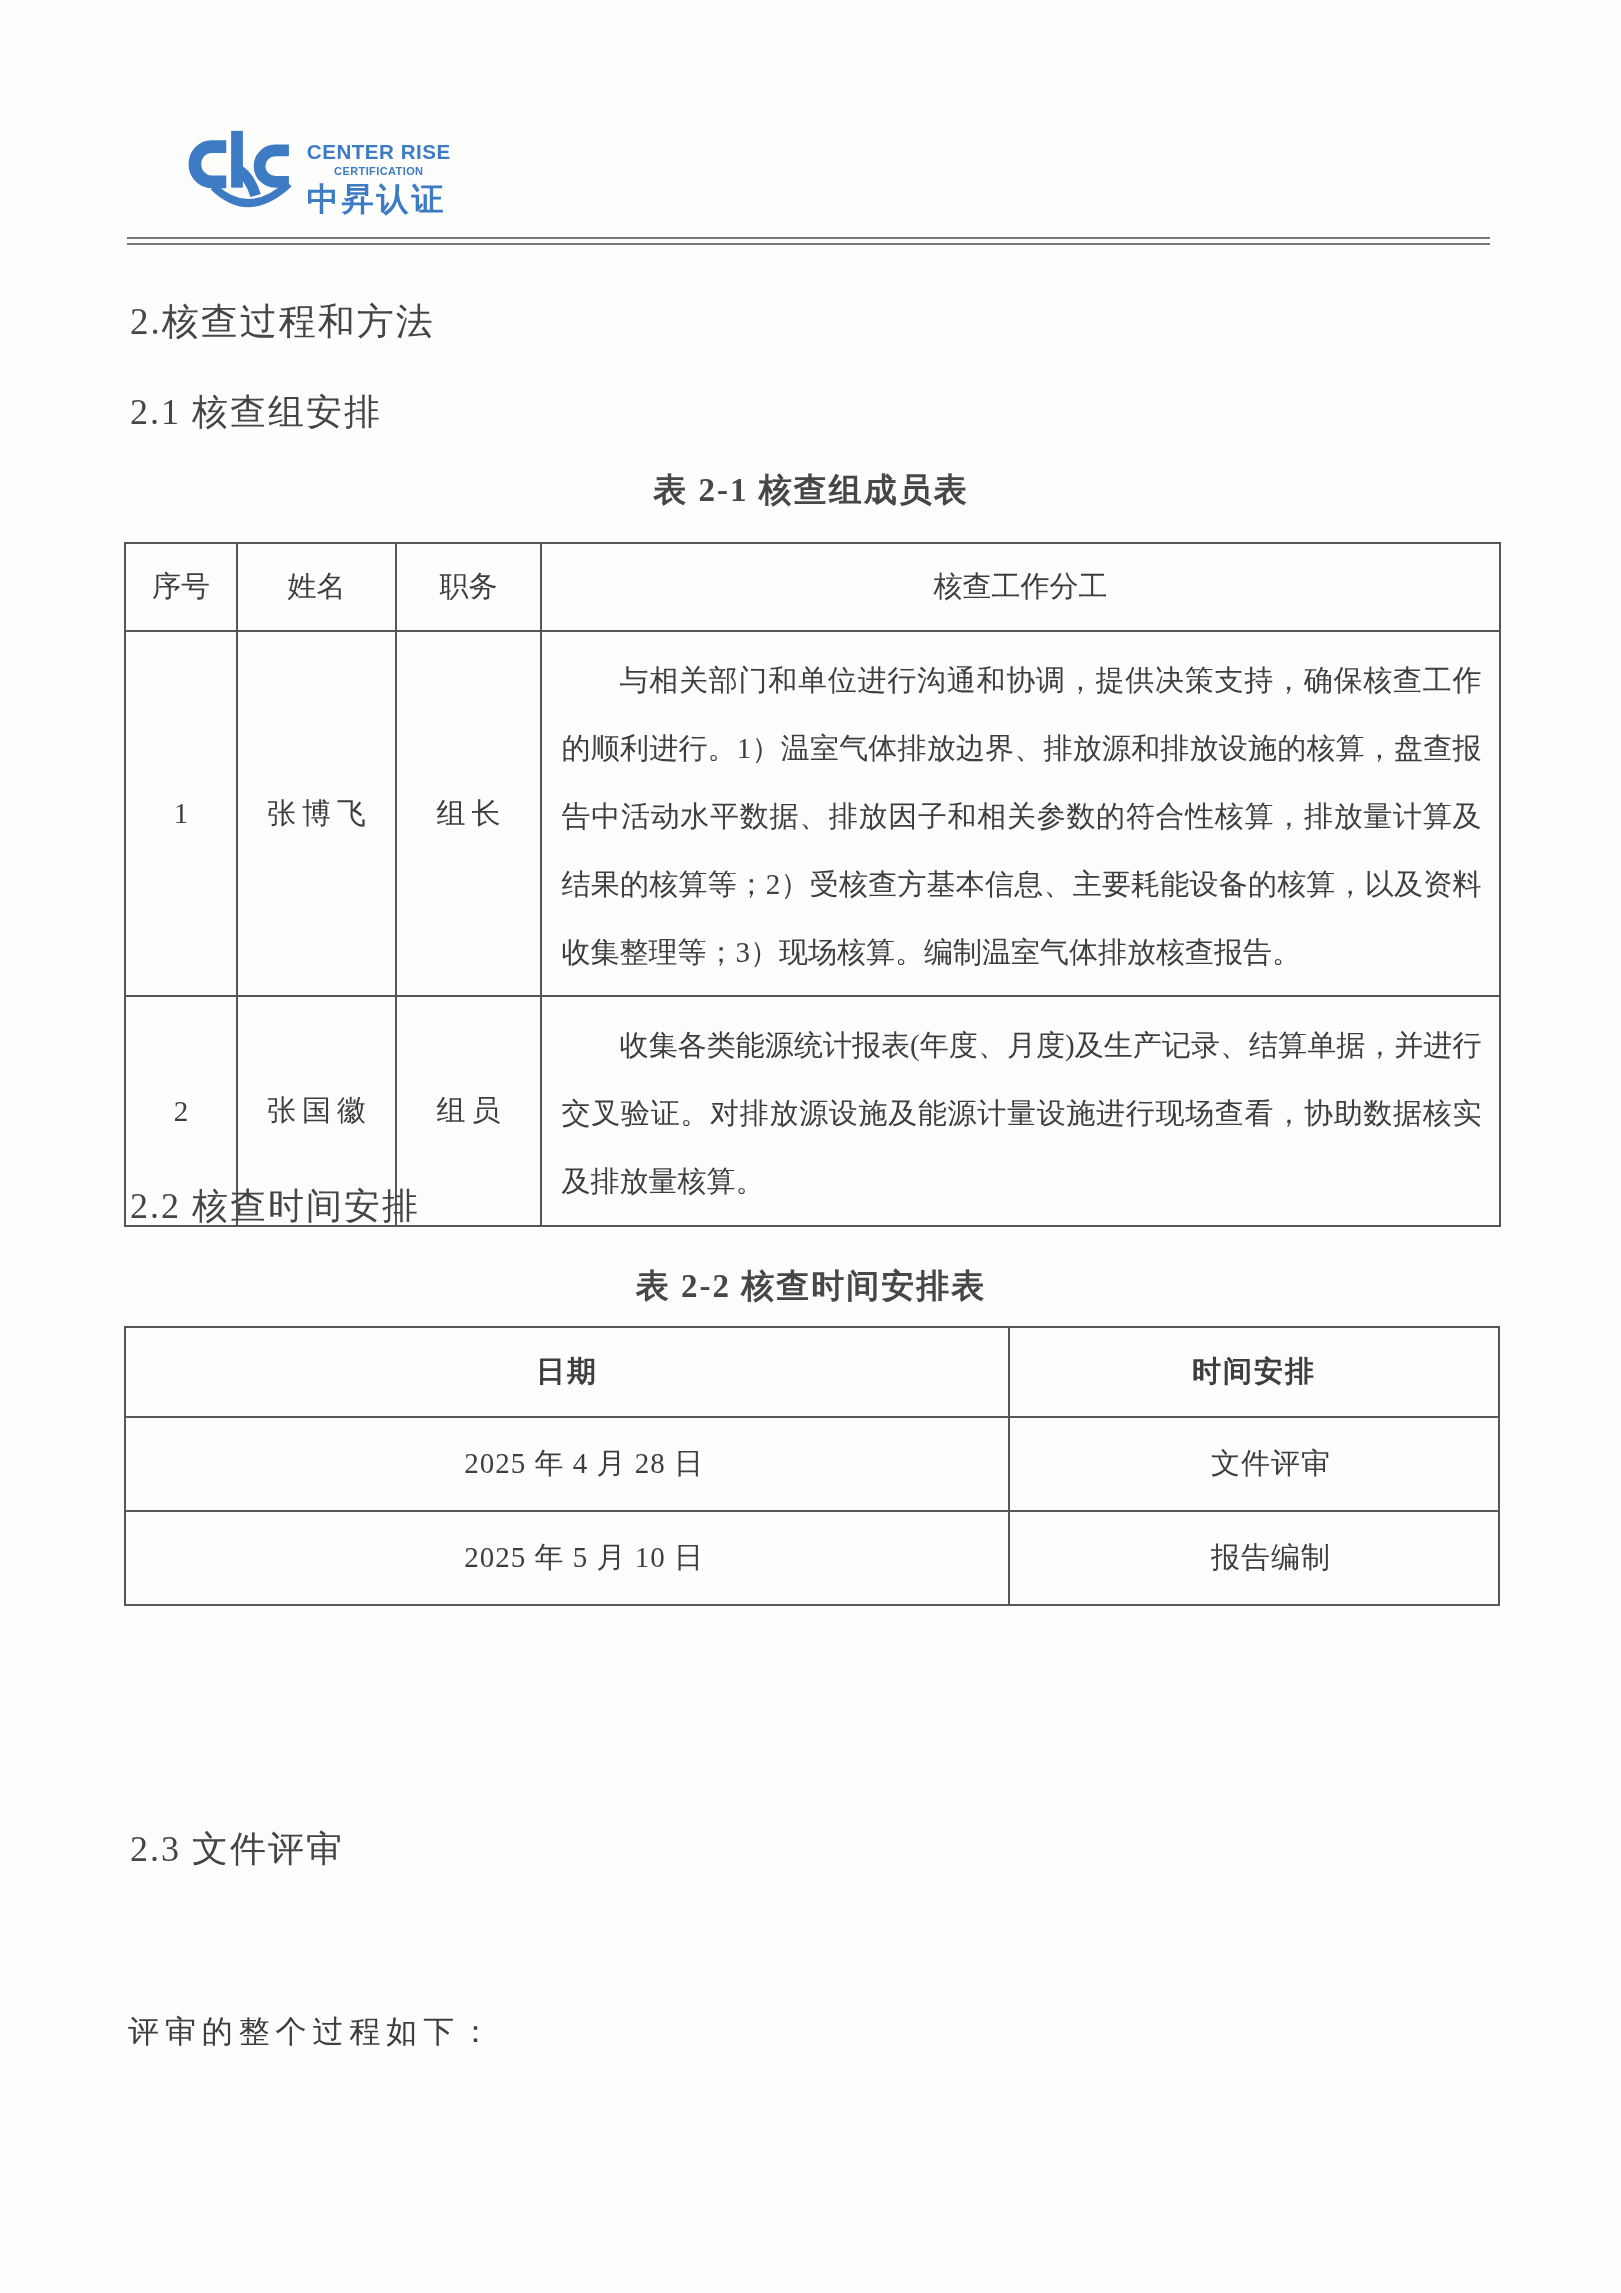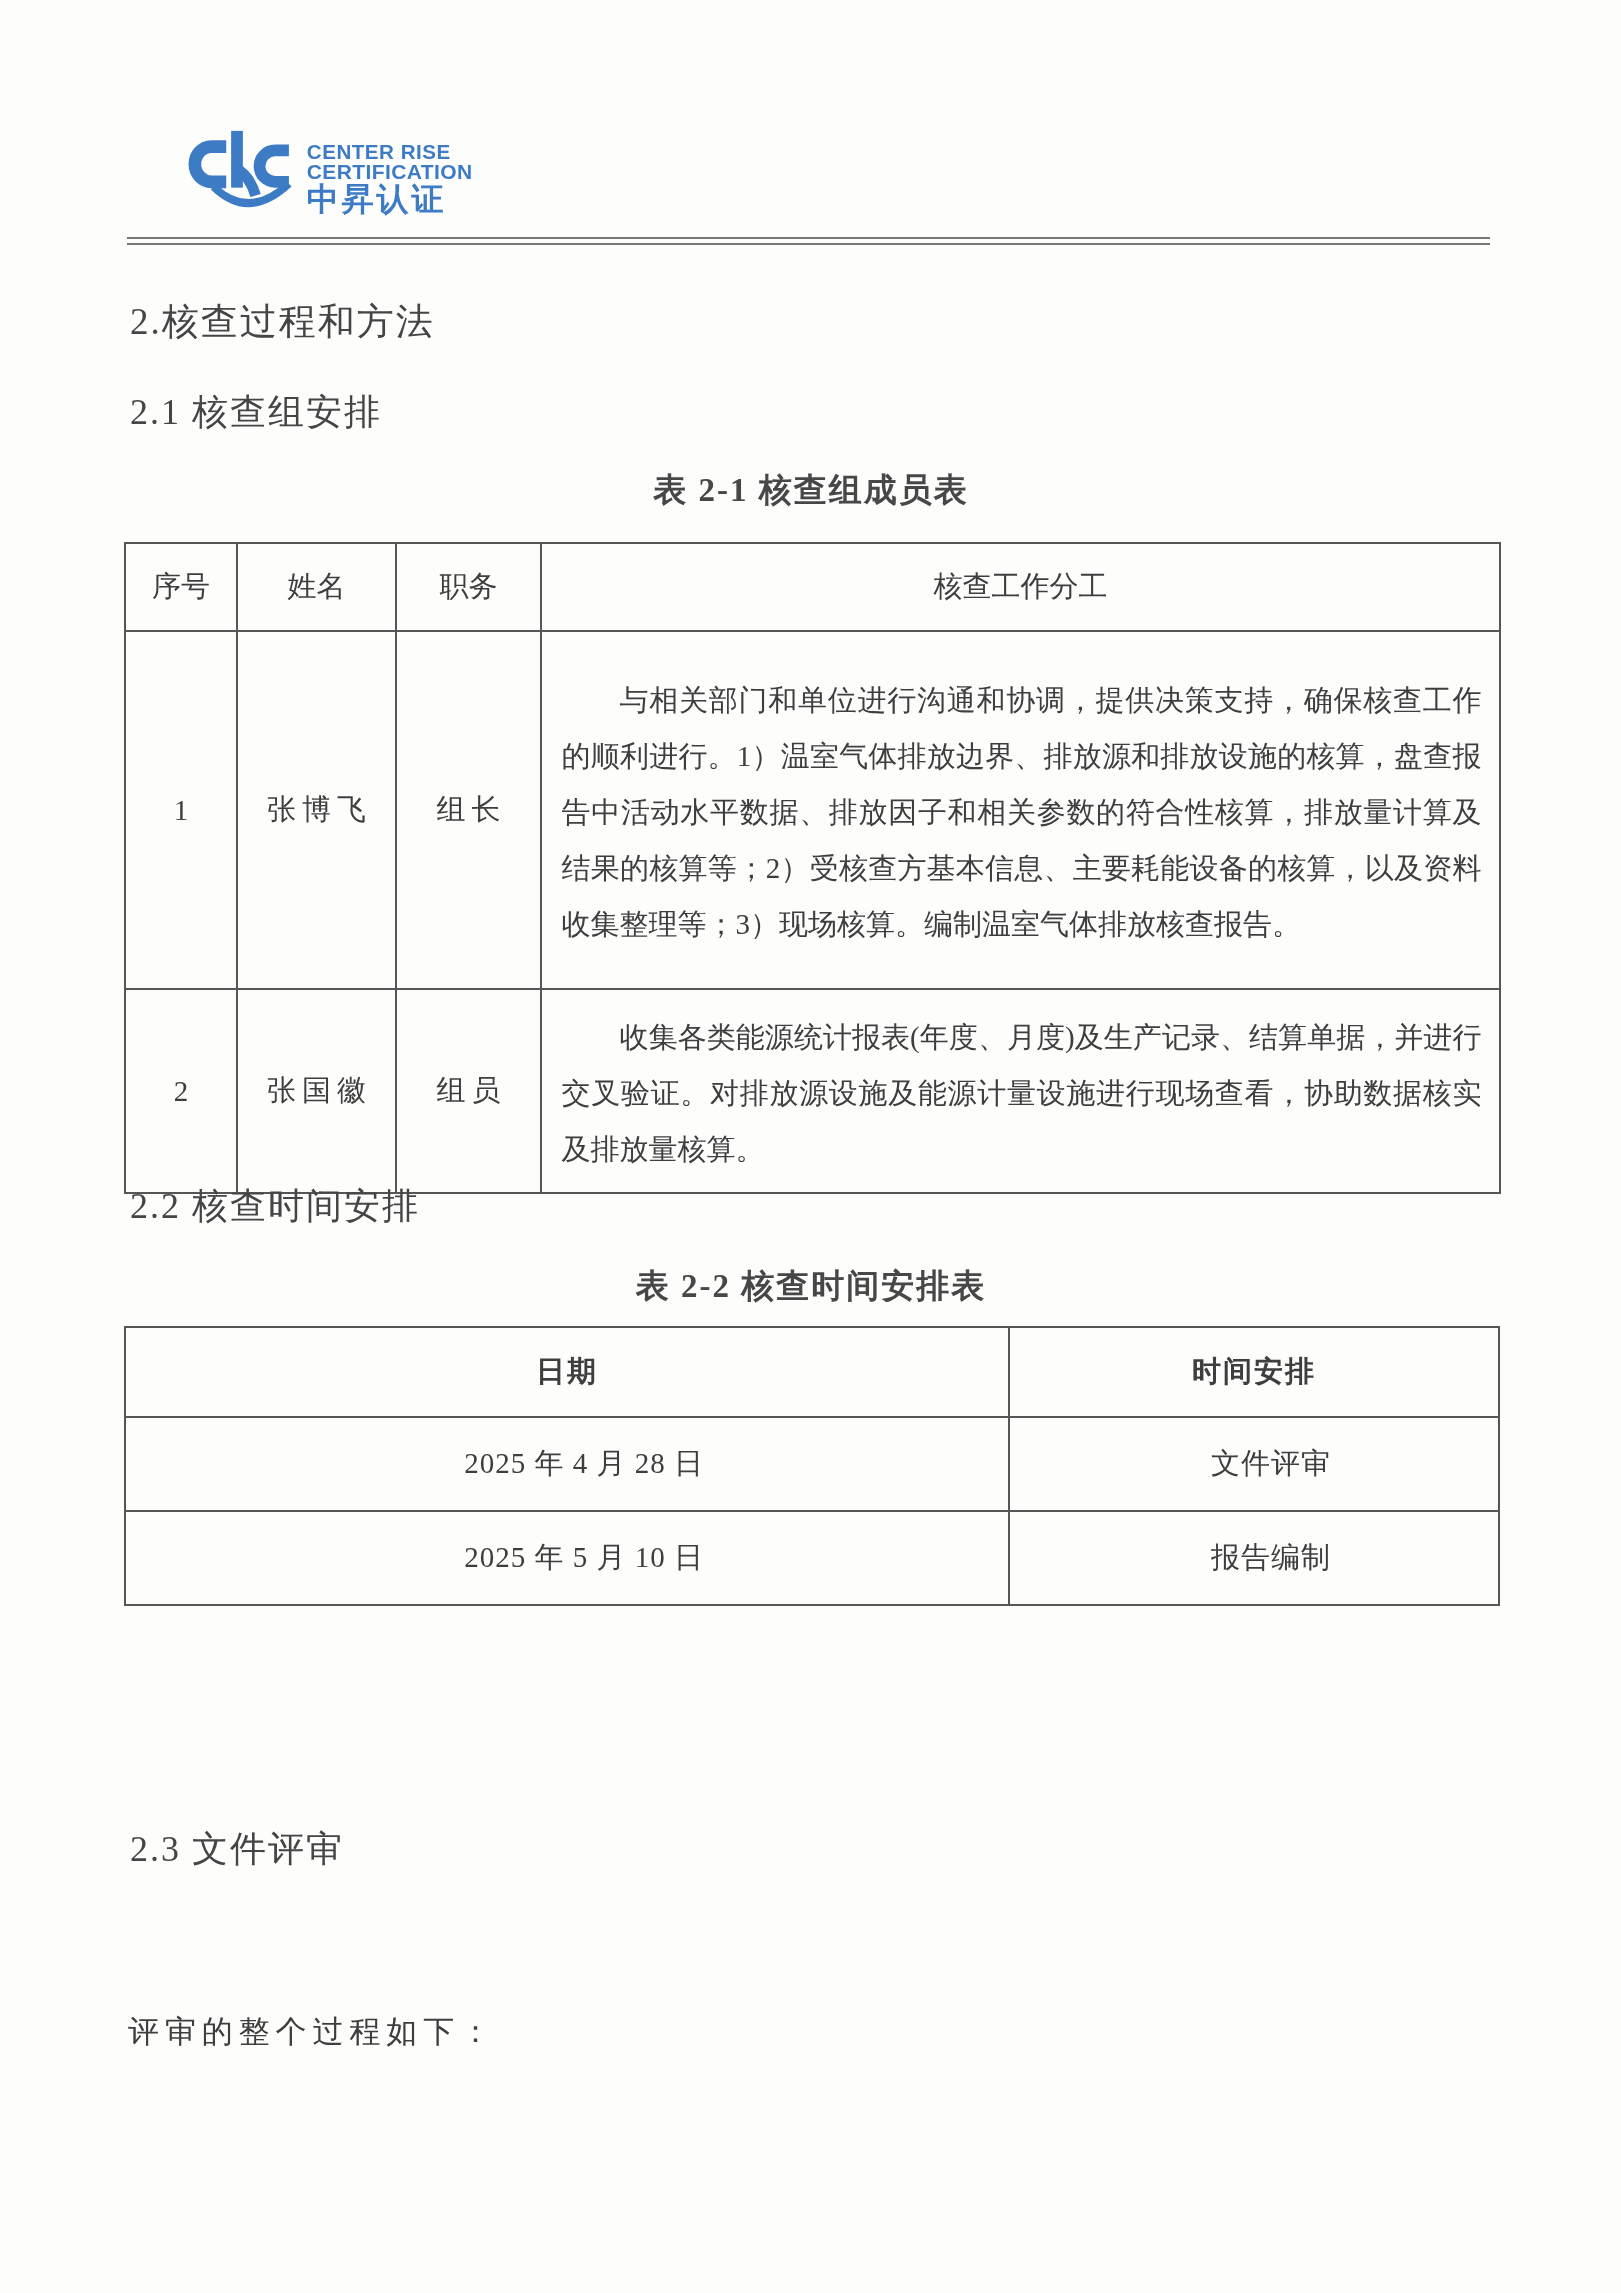--- a/index.html
+++ b/index.html
@@ -9,21 +9,21 @@
     background:#fdfdfc;
     font-family:"Liberation Serif", serif;
     color:#3e3e3e;
     overflow:hidden;
   }
   
   .logo{position:absolute;left:177px;top:125px;display:flex;align-items:flex-start;}
   .logo svg{display:block;}
   .logo-text{margin-left:9.8px;margin-top:17px;font-family:"Liberation Sans", sans-serif;color:#3d7cc5;}
   .lt1{font-size:20.6px;font-weight:bold;letter-spacing:0.5px;line-height:20.6px;}
-  .lt2{font-size:21px;font-weight:bold;letter-spacing:0.4px;line-height:17.6px;text-align:center;}
+  .lt2{font-size:11px;font-weight:bold;letter-spacing:0.4px;line-height:17.6px;text-align:center;}
   .lt3{font-size:32px;font-weight:bold;letter-spacing:2.9px;line-height:35px;margin-top:2px;}
   
   .rule{position:absolute;left:127px;top:237px;width:1363px;height:3.9px;
         border-top:2px solid #787878;border-bottom:2px solid #787878;}
   
   .sec-h{position:absolute;left:130px;font-size:36px;font-weight:500;color:#454545;letter-spacing:2px;white-space:nowrap;}
   .h-main{top:297px;font-size:37px;}
   .h-21{top:388px;}
   .h-22{top:1182px;}
   .h-23{top:1825px;}
@@ -35,21 +35,21 @@
   
   table{position:absolute;left:124px;border-collapse:collapse;table-layout:fixed;
         font-size:29px;color:#3e3e3e;}
   td{border:2px solid #565656;text-align:center;vertical-align:middle;padding:0;}
   .t21{top:542px;width:1374px;}
   .t21 .hdr td{height:86px;}
   .t21 .r1 > .cell{height:333px;}
   .t21 .r2 > .cell{height:178px;}
   .t21 td.duty{
     text-align:justify;text-justify:inter-ideograph;
-    padding:13.7px 17.6px 9.8px 19.6px;line-height:56px;text-indent:2em;
+    padding:13.7px 17.6px 9.8px 19.6px;line-height:68px;text-indent:2em;
     vertical-align:middle;
     margin-top:16px;
   }
   .name-cell{letter-spacing:5.9px;text-indent:5.9px;}
   .t22{top:1326px;width:1374px;}
   .t22 .hdr td{height:88px;font-weight:bold;letter-spacing:2px;}
   .t22 .row td{height:92px;letter-spacing:1px;padding-left:34px;}
   
   .para-line{position:absolute;left:128px;width:1392px;font-size:31px;
              letter-spacing:5.9px;color:#3e3e3e;white-space:nowrap;}

